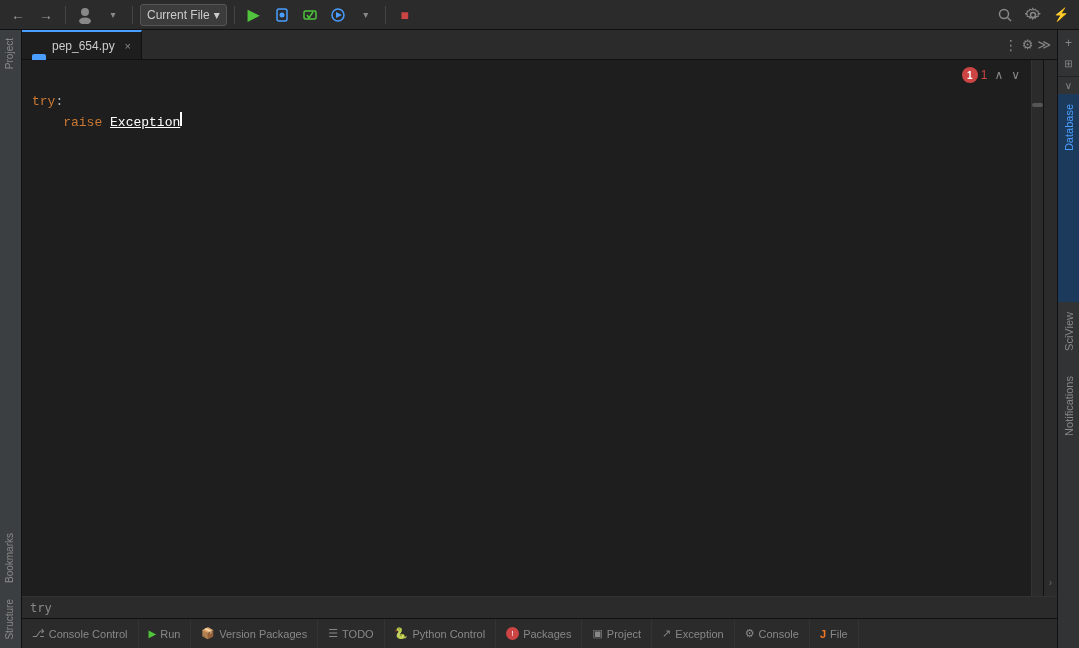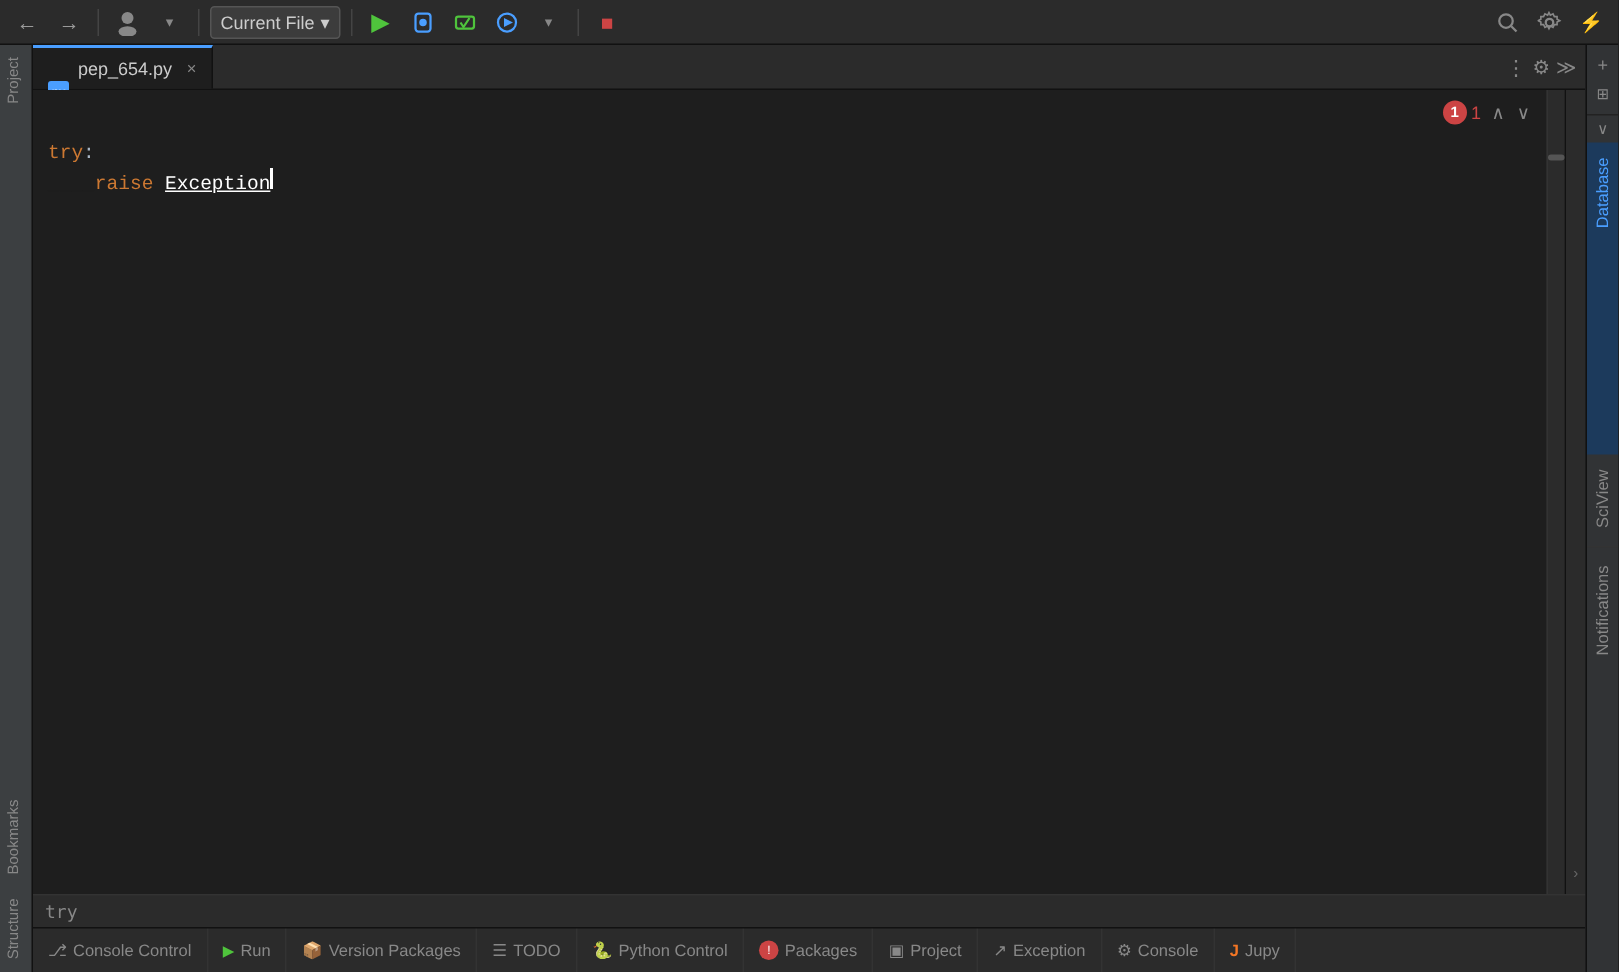--- a/index.html
+++ b/index.html
@@ -435,21 +435,21 @@
           <span>Exception</span>
         </div>
 
         <div class="bottom-tab">
           <span style="font-size:11px;">⚙</span>
           <span>Console</span>
         </div>
 
         <div class="bottom-tab">
           <span style="font-size:11px; font-weight:bold; color:#f37625;">J</span>
-          <span>Jupy</span>
+          <span>File</span>
         </div>
       </div>
 
     </div>
 
     <div class="vert-tabs-container" style="position:relative;">
 
       <div style="display:flex; flex-direction:column; align-items:center; padding:4px 0; gap:2px; border-bottom:1px solid #222;">
         <div class="tool-btn" style="font-size:12px; color:#888;">+</div>
         <div class="tool-btn" style="font-size:10px; color:#888;">⊞</div>

